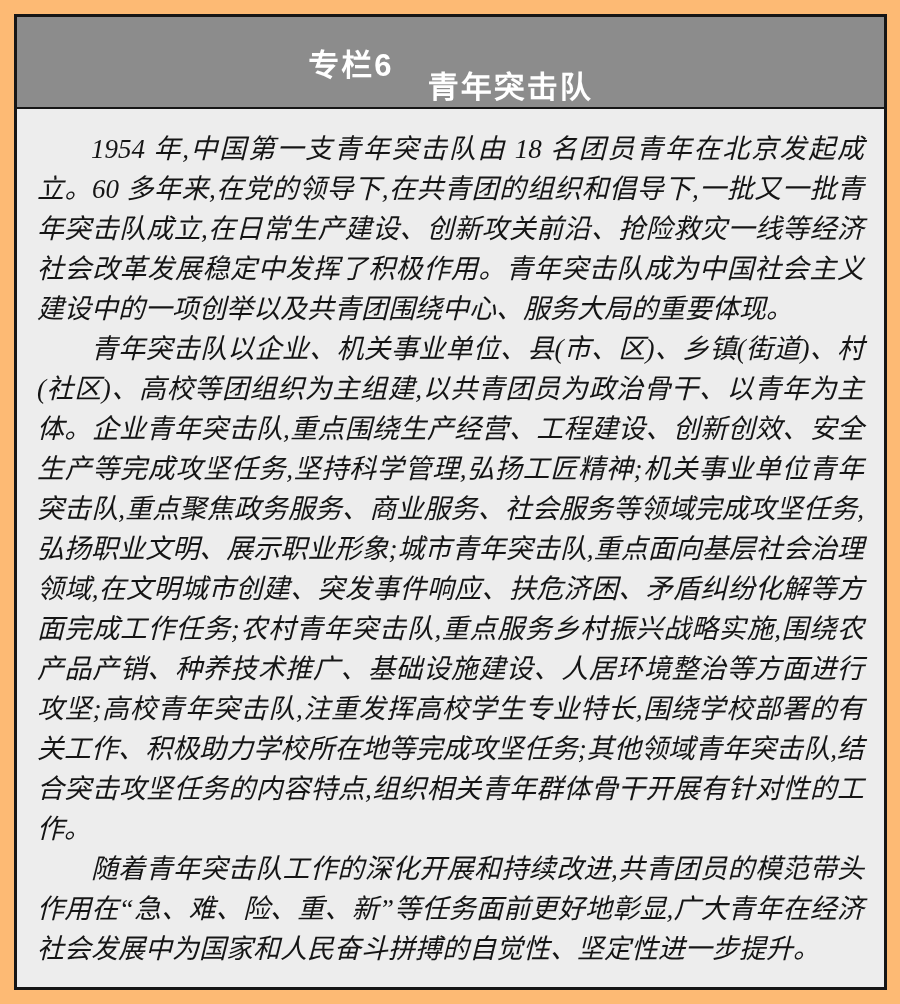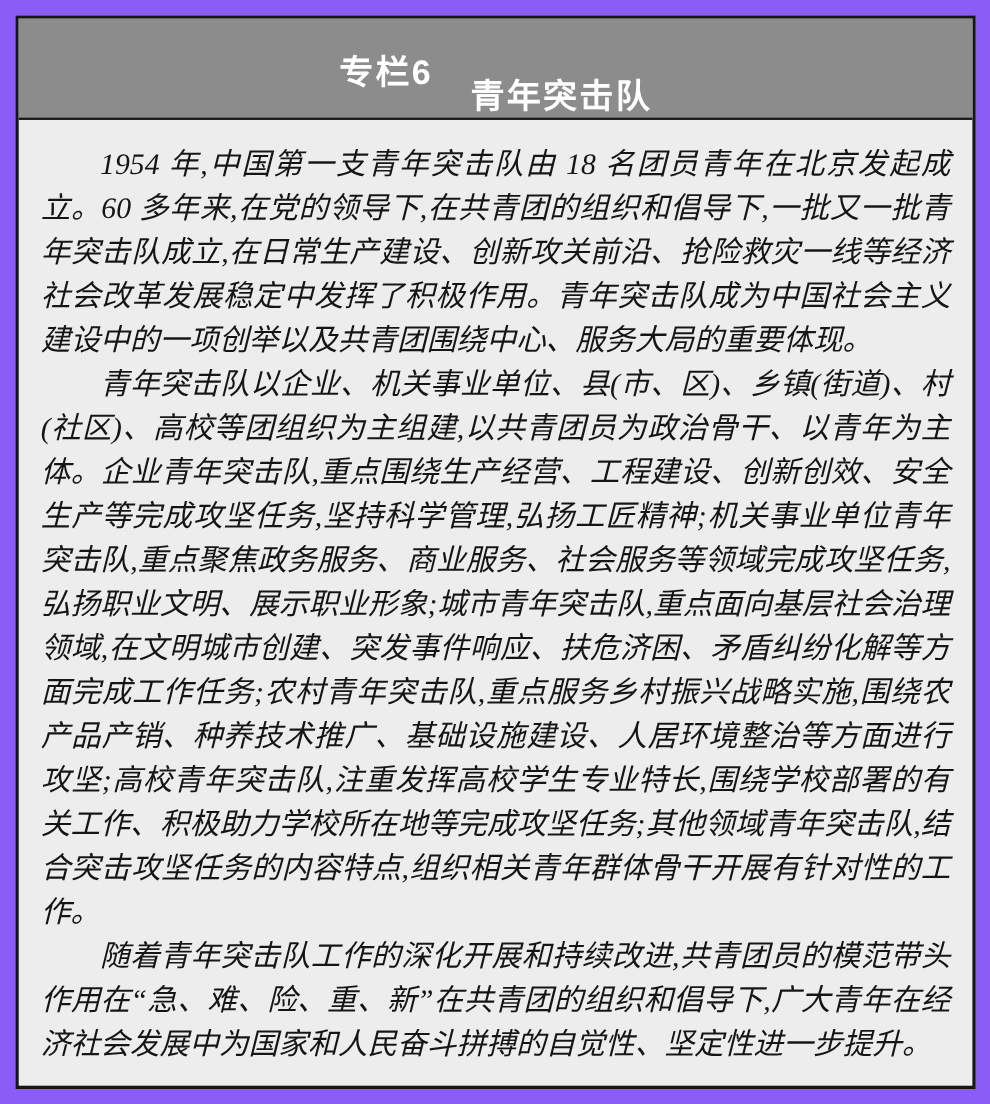--- a/index.html
+++ b/index.html
@@ -4,21 +4,21 @@
 <style>
   html, body {
     margin: 0;
     padding: 0;
     background: #ffffff;
   }
   .page {
     position: relative;
     width: 900px;
     height: 1004px;
-    background: #8b5cf6;
+    background: #fdba74;
     overflow: hidden;
     font-family: "Liberation Serif", "DejaVu Serif", serif;
   }
   .panel {
     position: absolute;
     left: 14px;
     top: 14px;
     right: 13px;
     bottom: 14px;
     box-sizing: border-box;
@@ -66,16 +66,16 @@
 
 <div class="page">
   <div class="panel">
     <div class="panel-header">
       <span class="panel-label">专栏6</span>
       <span class="panel-title">青年突击队</span>
     </div>
     <div class="panel-body">
       <p>1954 年,中国第一支青年突击队由 18 名团员青年在北京发起成立。60 多年来,在党的领导下,在共青团的组织和倡导下,一批又一批青年突击队成立,在日常生产建设、创新攻关前沿、抢险救灾一线等经济社会改革发展稳定中发挥了积极作用。青年突击队成为中国社会主义建设中的一项创举以及共青团围绕中心、服务大局的重要体现。</p>
       <p>青年突击队以企业、机关事业单位、县(市、区)、乡镇(街道)、村(社区)、高校等团组织为主组建,以共青团员为政治骨干、以青年为主体。企业青年突击队,重点围绕生产经营、工程建设、创新创效、安全生产等完成攻坚任务,坚持科学管理,弘扬工匠精神;机关事业单位青年突击队,重点聚焦政务服务、商业服务、社会服务等领域完成攻坚任务,弘扬职业文明、展示职业形象;城市青年突击队,重点面向基层社会治理领域,在文明城市创建、突发事件响应、扶危济困、矛盾纠纷化解等方面完成工作任务;农村青年突击队,重点服务乡村振兴战略实施,围绕农产品产销、种养技术推广、基础设施建设、人居环境整治等方面进行攻坚;高校青年突击队,注重发挥高校学生专业特长,围绕学校部署的有关工作、积极助力学校所在地等完成攻坚任务;其他领域青年突击队,结合突击攻坚任务的内容特点,组织相关青年群体骨干开展有针对性的工作。</p>
-      <p>随着青年突击队工作的深化开展和持续改进,共青团员的模范带头作用在“急、难、险、重、新”在共青团的组织和倡导下,广大青年在经济社会发展中为国家和人民奋斗拼搏的自觉性、坚定性进一步提升。</p>
+      <p>随着青年突击队工作的深化开展和持续改进,共青团员的模范带头作用在“急、难、险、重、新”等任务面前更好地彰显,广大青年在经济社会发展中为国家和人民奋斗拼搏的自觉性、坚定性进一步提升。</p>
     </div>
   </div>
 </div>
 
 </body></html>

